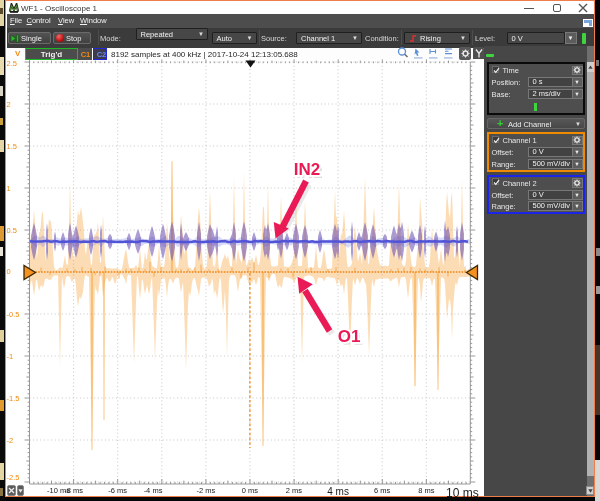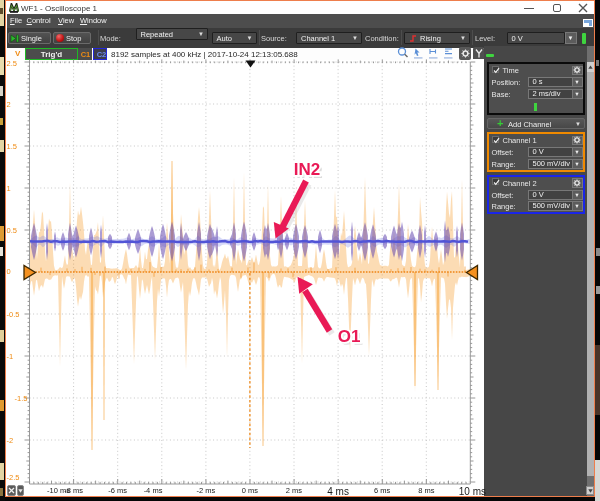--- a/index.html
+++ b/index.html
@@ -243,33 +243,33 @@
     <path d="M0.3 0.3 L4.7 0.3 L2.5 3.7 Z" fill="#444"></path>
   </svg>
 <div class="abs" style="left:6.5px;top:59.0px;font-size:7.5px;color:#ef8b13;">2.5</div>
 <div class="abs" style="left:6.5px;top:99.5px;font-size:7.5px;color:#ef8b13;">2</div>
 <div class="abs" style="left:6.5px;top:141.5px;font-size:7.5px;color:#ef8b13;">1.5</div>
 <div class="abs" style="left:6.5px;top:183.5px;font-size:7.5px;color:#ef8b13;">1</div>
 <div class="abs" style="left:6.5px;top:225.5px;font-size:7.5px;color:#ef8b13;">0.5</div>
 <div class="abs" style="left:6.5px;top:267.0px;font-size:7.5px;color:#ef8b13;">0</div>
 <div class="abs" style="left:6.5px;top:309.5px;font-size:7.5px;color:#ef8b13;">-0.5</div>
 <div class="abs" style="left:6.5px;top:351.5px;font-size:7.5px;color:#ef8b13;">-1</div>
-<div class="abs" style="left:6.5px;top:393.5px;font-size:7.5px;color:#ef8b13;padding-left:8px;">-1.5</div>
+<div class="abs" style="left:6.5px;top:393.5px;font-size:7.5px;color:#ef8b13;">-1.5</div>
 <div class="abs" style="left:6.5px;top:435.5px;font-size:7.5px;color:#ef8b13;">-2</div>
 <div class="abs" style="left:6.5px;top:473.0px;font-size:7.5px;color:#ef8b13;">-2.5</div>
 <div class="abs" style="left:23px;top:486px;font-size:7.5px;color:#1c1c1c;margin-left:24px;">-10 ms</div>
 <div class="abs" style="left:53.599999999999994px;top:486px;width:40px;text-align:center;font-size:7.5px;color:#1c1c1c;">-8 ms</div>
 <div class="abs" style="left:97.7px;top:486px;width:40px;text-align:center;font-size:7.5px;color:#1c1c1c;">-6 ms</div>
 <div class="abs" style="left:133px;top:486px;width:40px;text-align:center;font-size:7.5px;color:#1c1c1c;">-4 ms</div>
 <div class="abs" style="left:185.9px;top:486px;width:40px;text-align:center;font-size:7.5px;color:#1c1c1c;">-2 ms</div>
 <div class="abs" style="left:229.9px;top:486px;width:40px;text-align:center;font-size:7.5px;color:#1c1c1c;">0 ms</div>
 <div class="abs" style="left:274px;top:486px;width:40px;text-align:center;font-size:7.5px;color:#1c1c1c;">2 ms</div>
 <div class="abs" style="left:318.1px;top:486px;width:40px;text-align:center;font-size:10px;color:#1c1c1c;">4 ms</div>
 <div class="abs" style="left:362.2px;top:486px;width:40px;text-align:center;font-size:7.5px;color:#1c1c1c;">6 ms</div>
 <div class="abs" style="left:406.3px;top:486px;width:40px;text-align:center;font-size:7.5px;color:#1c1c1c;">8 ms</div>
-<div class="abs" style="left:446px;top:486px;width:40px;text-align:right;font-size:10px;color:#1c1c1c;">10 ms</div>
+<div class="abs" style="left:446px;top:486px;width:40px;text-align:left;font-size:12px;color:#1c1c1c;">10 ms</div>
 <div class="abs" style="left:6.5px;top:485px;width:9.5px;height:11px;background:#5a5a5a;border:1px solid #8a8a8a;border-radius:2px;"></div>
 <svg class="abs" style="left:8px;top:487px;" width="7" height="7" viewBox="0 0 7 7">
 <path d="M1 1 L6 6 M6 1 L1 6" stroke="#eee" stroke-width="1.3"></path>
   </svg>
 <div class="abs" style="left:16.5px;top:485px;width:7px;height:11px;background:#5a5a5a;border:1px solid #8a8a8a;border-radius:2px;"></div>
 <svg class="abs" style="left:18px;top:489px;" width="5" height="4" viewBox="0 0 5 4">
     <path d="M0.3 0.3 L4.7 0.3 L2.5 3.7 Z" fill="#e8e8e8"></path>
   </svg>
 </body></html>

